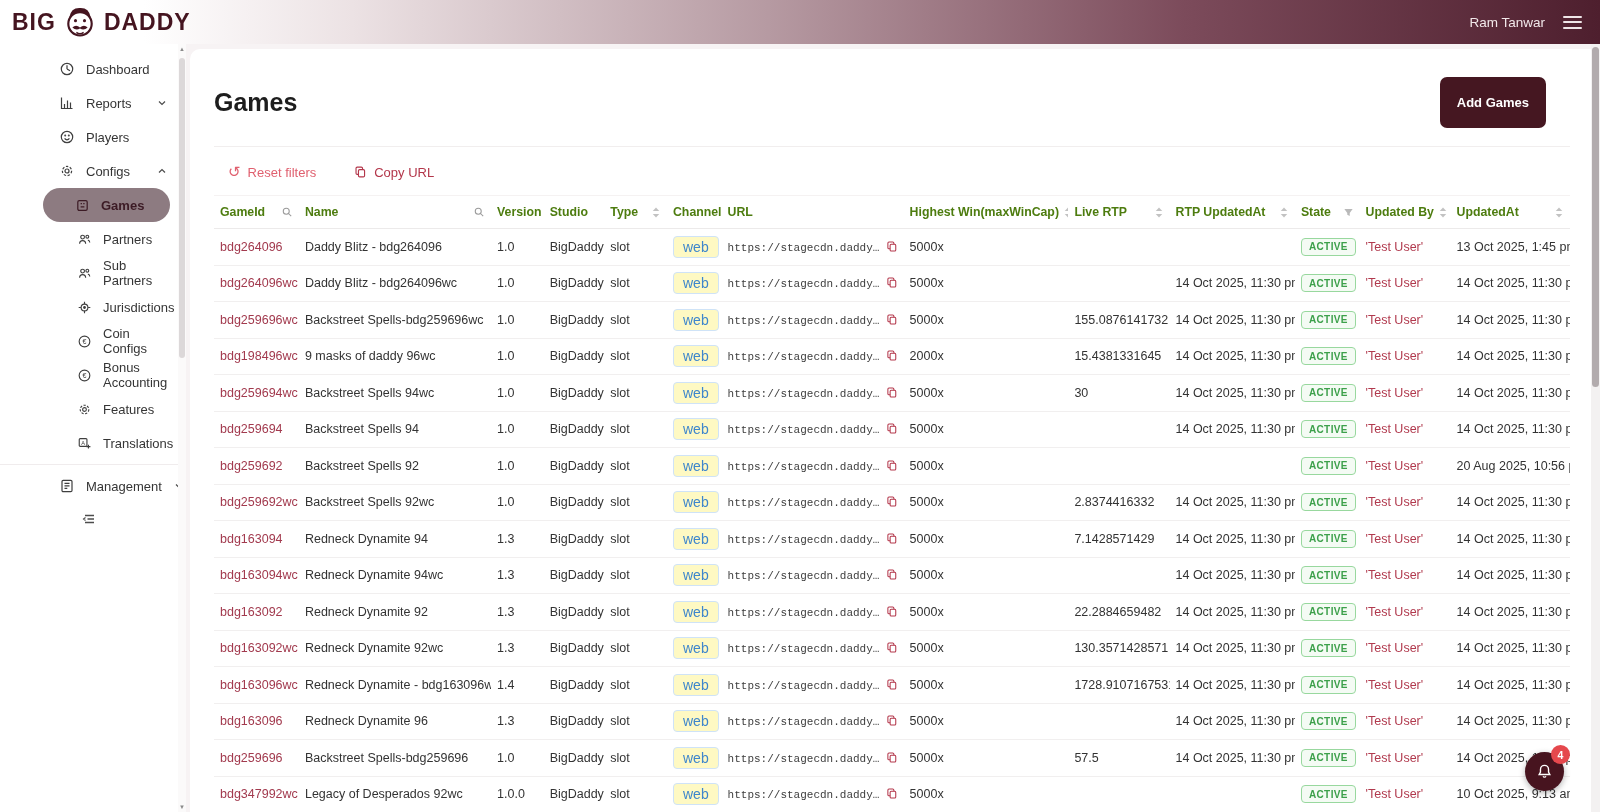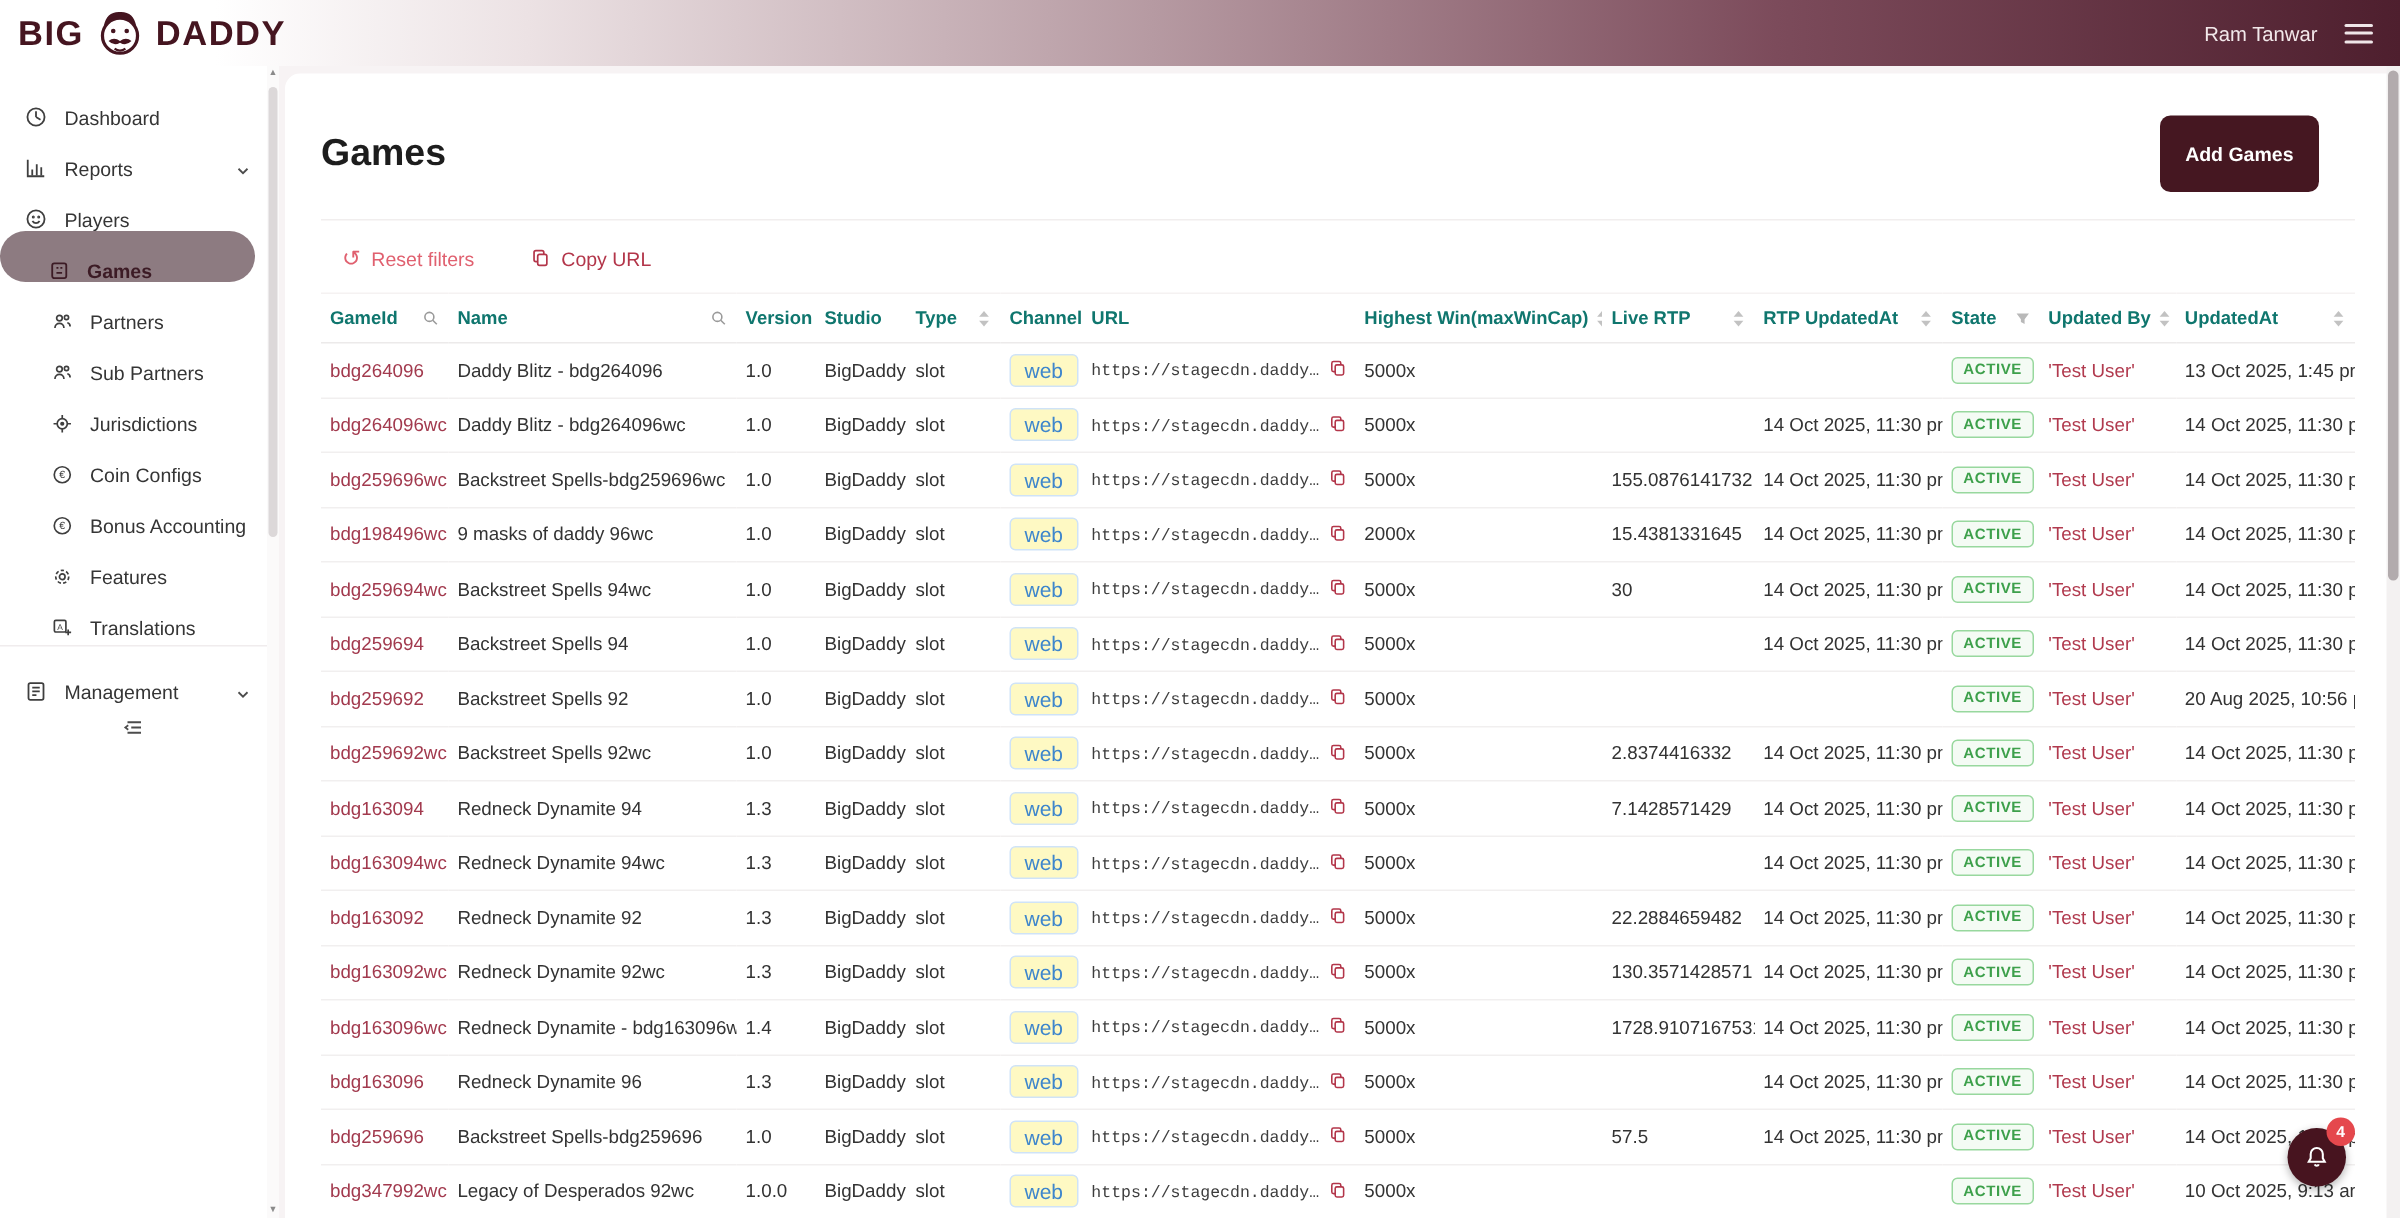--- a/index.html
+++ b/index.html
@@ -16,22 +16,22 @@
   .burger { display:flex; flex-direction:column; gap:3.5px; cursor:pointer; }
   .burger span { width:19px; height:2px; background:#efe6e8; border-radius:1px; }
 
   
   .app { display:flex; height:768px; }
   .sidebar { width:186px; background:#ffffff; position:relative; padding:8px 8px 0 0; flex:none; }
   .side-scroll { position:absolute; right:0; top:0; bottom:0; width:8px; background:#fbfafa; }
   .side-scroll .arrow { position:absolute; left:0; width:8px; font-size:6px; color:#8a8a8a; text-align:center; cursor:pointer; }
   .side-scroll .thumb { position:absolute; left:1px; width:6px; top:14px; height:300px; background:#dcd8d9; border-radius:3px; cursor:pointer; }
 
-  .side-item { display:flex; align-items:flex-end; gap:11px; height:34px; padding:0 10px 0 16px;
-    font-size:13px; color:#353535; cursor:pointer; }
+  .side-item { display:flex; align-items:center; gap:11px; height:34px; padding:0 10px 0 16px;
+    font-size:13px; color:#353535; cursor:pointer;margin-left:43px; }
   .side-item svg { flex:none; }
   .side-item .chev { margin-left:auto; color:#4c4c4c; display:flex; }
   .sub-item { padding-left:34px; }
   .sub-item.selected { background:#8d7b81; color:#3c1b25; border-radius:18px; margin-right:8px;
     padding-left:32px; font-weight:600; }
   .side-divider { border-top:1px solid #f0eced; margin:4px 0; }
   .collapse-row { display:flex; justify-content:center; padding:8px 0; }
 
   
   .main { flex:1; padding:5px 0 0 4px; position:relative; }
@@ -50,21 +50,21 @@
   .link-copy { color:#b3364a; font-size:13px; display:flex; align-items:center; gap:7px; cursor:pointer; }
   .pager { display:flex; align-items:center; gap:20px; margin-right:14px; }
   .showing { font-size:12.5px; color:#4a4a4a; }
   .pg { font-size:14px; color:#3f3f3f; cursor:pointer; }
   .pg-prev { color:#cfc9c7; }
   .pg-num.active { border:1px solid #9b6672; border-radius:7px; width:27px; height:27px;
     display:flex; align-items:center; justify-content:center; font-size:13px; color:#2e2e2e; }
 
   
   table { width:100%; border-collapse:collapse; table-layout:fixed; margin-top:14px; }
-  th { text-align:left; font-size:12.3px; font-weight:700; color:#0f766e; padding:9px 6px;
+  th { text-align:left; font-size:12.3px; font-weight:700; color:#4d7c0f; padding:9px 6px;
     border-top:1px solid #f5f2f2; border-bottom:1px solid #eceaea; white-space:nowrap; overflow:hidden; }
   .th-inner { display:flex; align-items:center; justify-content:space-between; gap:4px; }
   .th-icon { display:flex; color:#8f8f8f; cursor:pointer; flex:none; }
   td { font-size:12.5px; color:#333; height:36.5px; padding:0 6px; border-bottom:1px solid #f1efef;
     white-space:nowrap; overflow:hidden; }
   .c-id { color:#a23a4e; cursor:pointer; }
   .badge-web { display:inline-block; background:#fef9c3; border:1px solid #cfe3f7; color:#3e86cc;
     font-size:14px; padding:2px 9px; border-radius:4px; }
   .c-url { font-family:"Liberation Mono", monospace; font-size:11px; color:#3d3d3d; }
   .c-url .copy-ic { display:inline-flex; vertical-align:-2px; margin-left:7px; color:#b3364a; cursor:pointer; }
@@ -142,20 +142,34 @@
       <span style="display:flex;">
         <svg width="16" height="16" viewBox="0 0 16 16" fill="none" stroke="#3f3f3f" stroke-width="1.2">
             <circle cx="8" cy="8" r="5.7"></circle>
             <path d="M5.6 9.4c.6.9 1.5 1.4 2.4 1.4s1.8-.5 2.4-1.4"></path>
             <circle cx="6.2" cy="6.6" r=".4" fill="#3f3f3f"></circle>
             <circle cx="9.8" cy="6.6" r=".4" fill="#3f3f3f"></circle>
           </svg>
         </span>
       <span>Players</span>
     </div>
+    <div class="side-item">
+      <span style="display:flex;">
+        <svg width="16" height="16" viewBox="0 0 16 16" fill="none" stroke="#3f3f3f" stroke-width="1.2">
+            <circle cx="8" cy="8" r="2"></circle>
+            <circle cx="8" cy="8" r="4.6" stroke-dasharray="2.4 1.6"></circle>
+          </svg>
+        </span>
+      <span>Configs</span>
+      <span class="chev">
+        <svg width="12" height="12" viewBox="0 0 16 16" fill="none" stroke="#4c4c4c" stroke-width="1.6">
+            <path d="M4 10l4-4 4 4"></path>
+          </svg>
+        </span>
+    </div>
 
     <div class="side-item sub-item selected">
       <span style="display:flex;">
         <svg width="15" height="15" viewBox="0 0 16 16" fill="none" stroke="currentColor" stroke-width="1.3">
             <rect x="3" y="2.7" width="10" height="10.6" rx="1.5"></rect>
             <path d="M6 6h1.4M8.8 6h1.4M6 9.5h4"></path>
           </svg>
         </span>
       <span>Games</span>
     </div>

